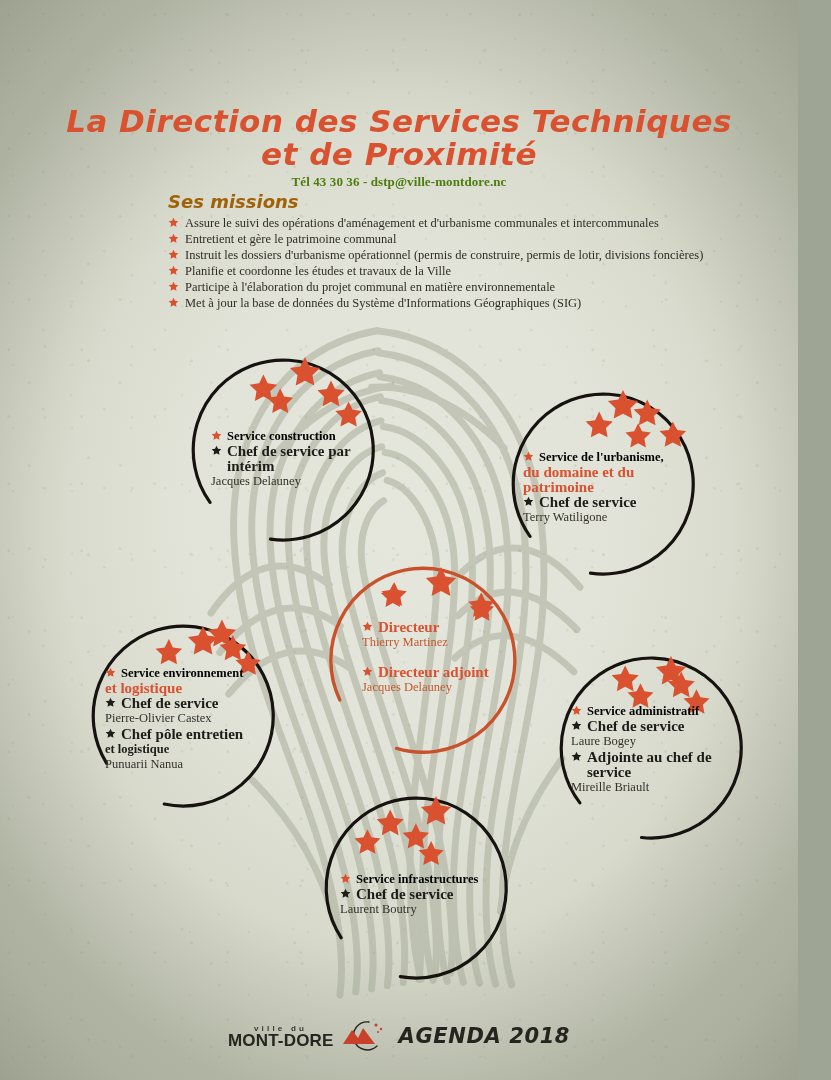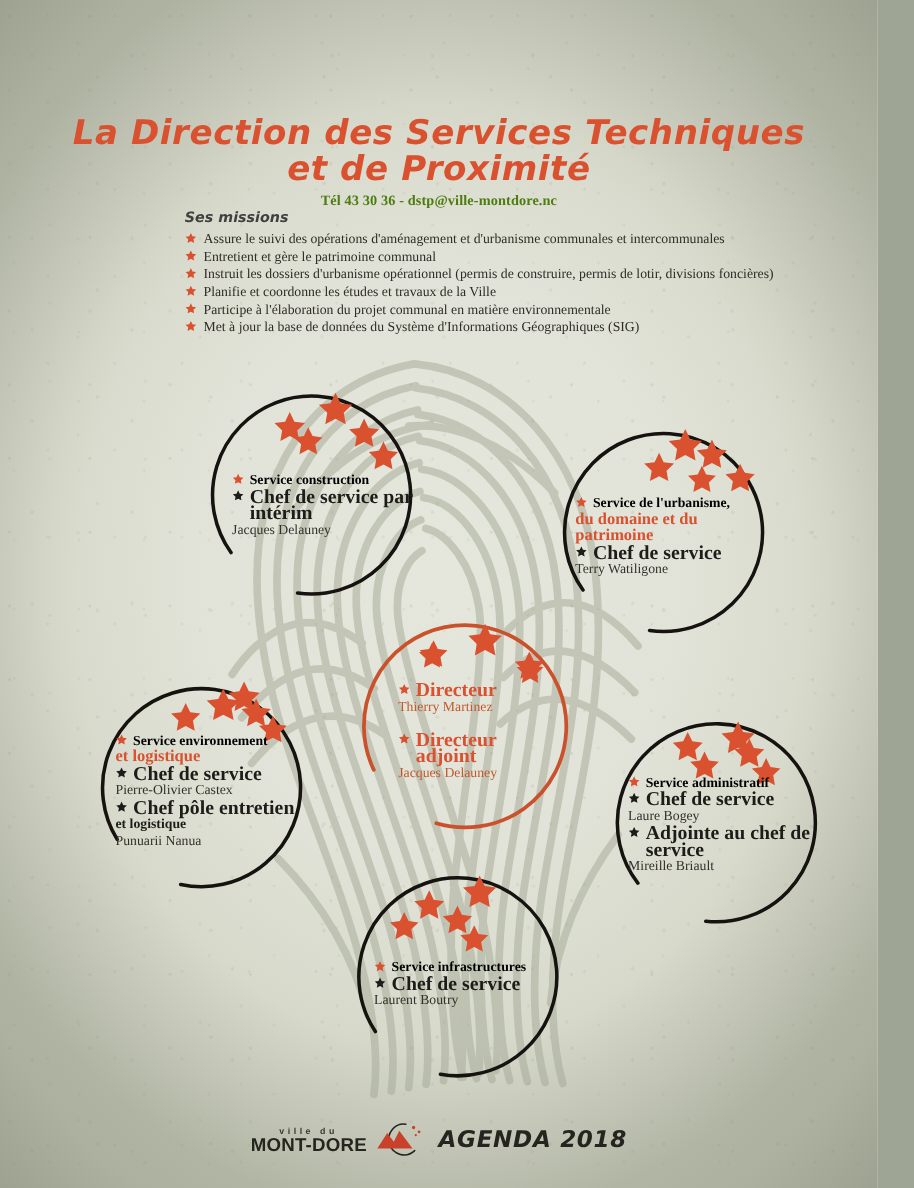--- a/index.html
+++ b/index.html
@@ -89,22 +89,22 @@
     position: absolute;
     left: 168px;
     top: 191px;
     width: 560px;
     z-index: 6;
   }
   #missions-heading {
     font-family: "DejaVu Sans", sans-serif;
     font-style: italic;
     font-weight: bold;
-    font-size: 13px;
-    color: #404040;
+    font-size: 18px;
+    color: #a16207;
     margin-bottom: 4px;
   }
   .mission-item {
     display: flex;
     align-items: flex-start;
     font-size: 12.5px;
     line-height: 15.6px;
     color: #2f2c27;
     margin-bottom: 0.5px;
   }
@@ -134,21 +134,21 @@
   .svc-title .star-ic { margin-right: 5px; margin-top: 1px; flex: 0 0 auto; }
   .svc-subtitle {
     color: #d9512f;
     font-weight: bold;
     font-size: 15px;
     line-height: 15px;
   }
   .role {
     display: flex;
     align-items: flex-start;
-    font-size: 18px;
+    font-size: 15px;
     line-height: 15px;
     font-weight: bold;
     color: #1e1c19;
   }
   .role .star-ic { margin-right: 5px; margin-top: 1px; flex: 0 0 auto; }
   .role-cont {
     font-size: 12.5px;
     line-height: 15px;
     font-weight: bold;
     color: #1e1c19;

